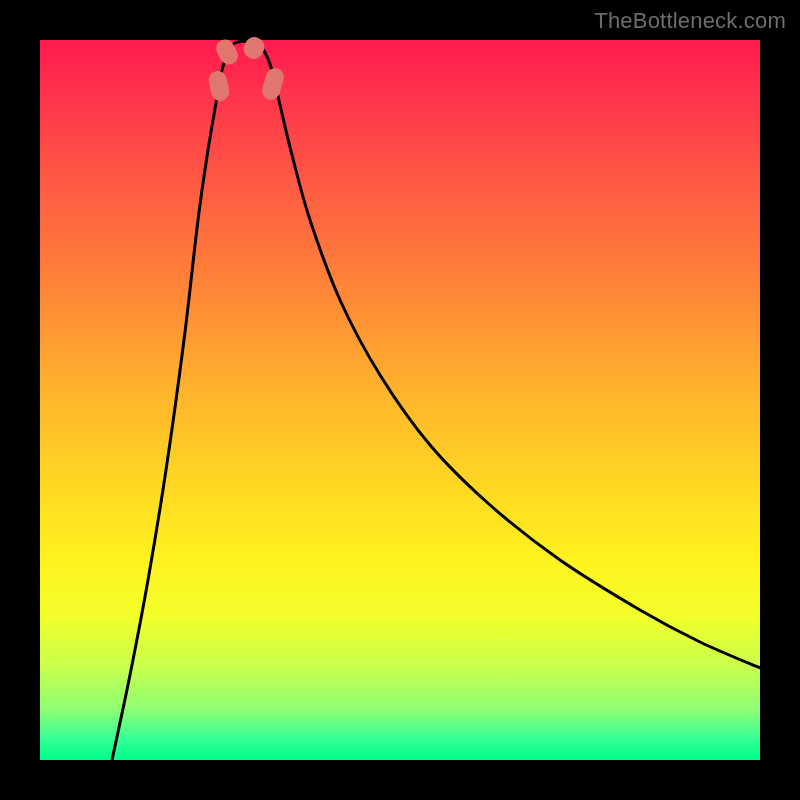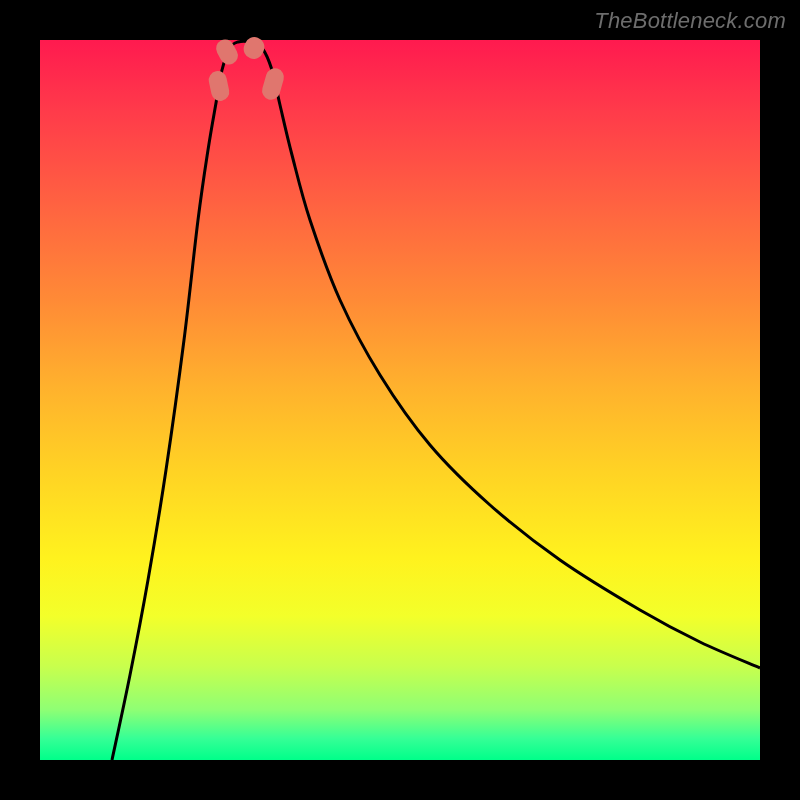--- a/index.html
+++ b/index.html
@@ -11,21 +11,20 @@
     overflow: hidden;
     font-family: Arial, Helvetica, sans-serif;
   }
   .frame {
     position: absolute;
     left: 0;
     top: 0;
     width: 800px;
     height: 800px;
     background: #000;
-    font-style: italic;
   }
   .plot {
     position: absolute;
     left: 40px;
     top: 40px;
     width: 720px;
     height: 720px;
     background: linear-gradient(
       to bottom,
       #ff1a4f 0%,

